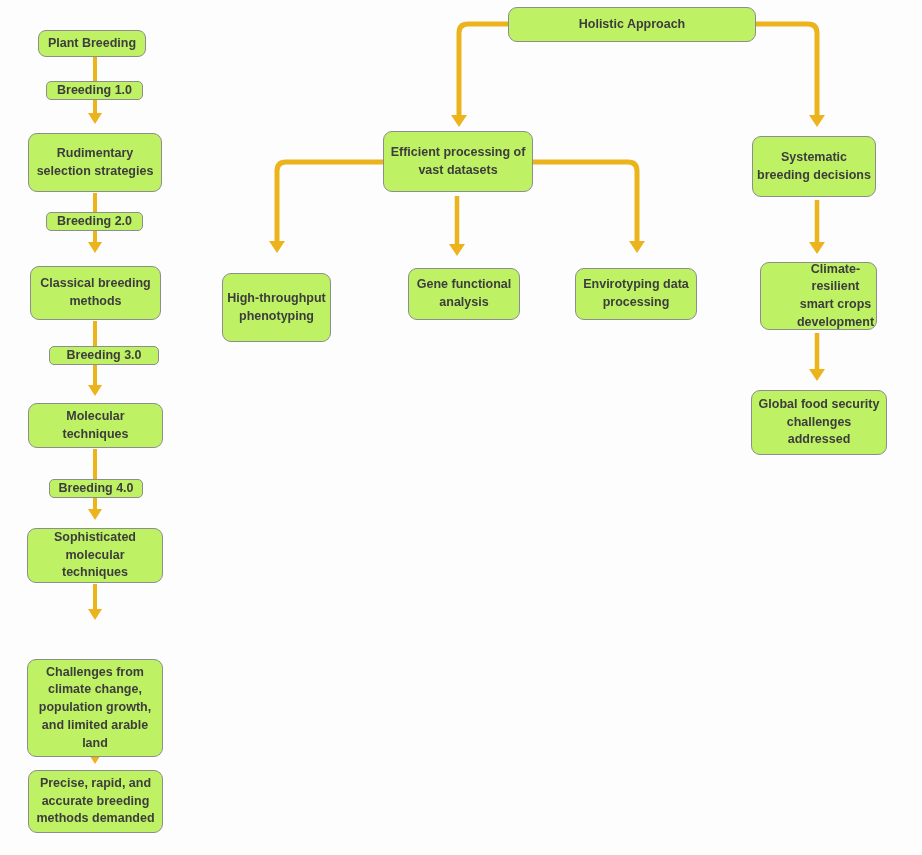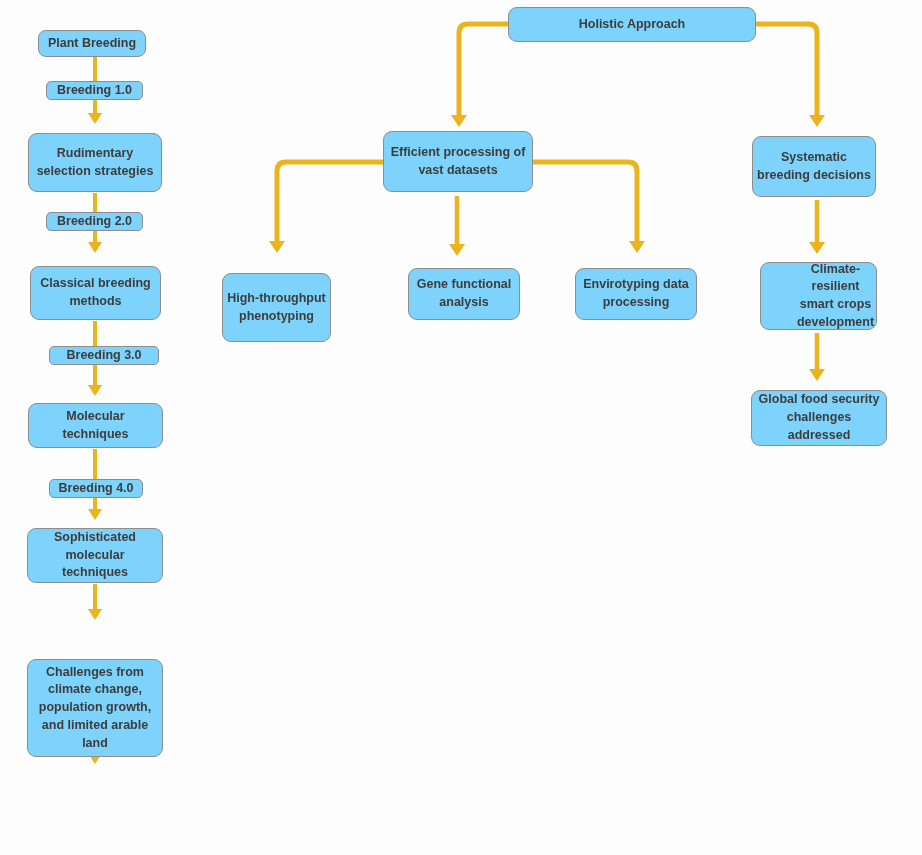--- a/index.html
+++ b/index.html
@@ -13,21 +13,21 @@
     overflow: hidden;
   }
   .connectors {
     position: absolute;
     left: 0; top: 0;
     width: 922px; height: 855px;
   }
   .node {
     position: absolute;
     box-sizing: border-box;
-    background: #7dd3fc;
+    background: #bef264;
     border: 1.5px solid #8d8d8d;
     border-radius: 9px;
     display: flex;
     align-items: center;
     justify-content: center;
     text-align: center;
     font-size: 12.5px;
     font-weight: 700;
     line-height: 1.42;
     color: #3d3d3d;
@@ -119,30 +119,31 @@
   <div class="node small" style="left:49px; top:346px; width:110px; height:19px;">Breeding 3.0</div>
 
   <div class="node" style="left:28px; top:403px; width:135px; height:45px;">Molecular techniques</div>
 
   <div class="node small" style="left:49px; top:479px; width:94px; height:19px;">Breeding 4.0</div>
 
   <div class="node" style="left:27px; top:528px; width:136px; height:55px;">Sophisticated molecular techniques</div>
 
   <div class="node" style="left:27px; top:627px; width:136px; height:98px;margin-top:32px;">Challenges from climate change, population growth, and limited arable land</div>
 
+  <div class="node" style="left:28px; top:770px; width:135px; height:63px;">Precise, rapid, and accurate breeding methods demanded</div>
 
   <div class="node" style="left:508px; top:7px; width:248px; height:35px;">Holistic Approach</div>
 
   <div class="node" style="left:383px; top:131px; width:150px; height:61px;">Efficient processing of vast datasets</div>
 
   <div class="node" style="left:752px; top:136px; width:124px; height:61px;">Systematic breeding decisions</div>
 
   <div class="node" style="left:222px; top:273px; width:109px; height:69px;">High-throughput phenotyping</div>
 
   <div class="node" style="left:400px; top:268px; width:112px; height:52px;margin-left:8px;">Gene functional analysis</div>
 
   <div class="node" style="left:575px; top:268px; width:122px; height:52px;">Envirotyping data processing</div>
 
   <div class="node" style="left:760px; top:262px; width:117px; height:68px;padding-left:37px;">Climate-resilient smart crops development</div>
 
-  <div class="node" style="left:751px; top:390px; width:136px; height:56px;">Global food security challenges addressed</div>
+  <div class="node" style="left:751px; top:390px; width:136px; height:65px;">Global food security challenges addressed</div>
 
 </div>
 
 </body></html>

